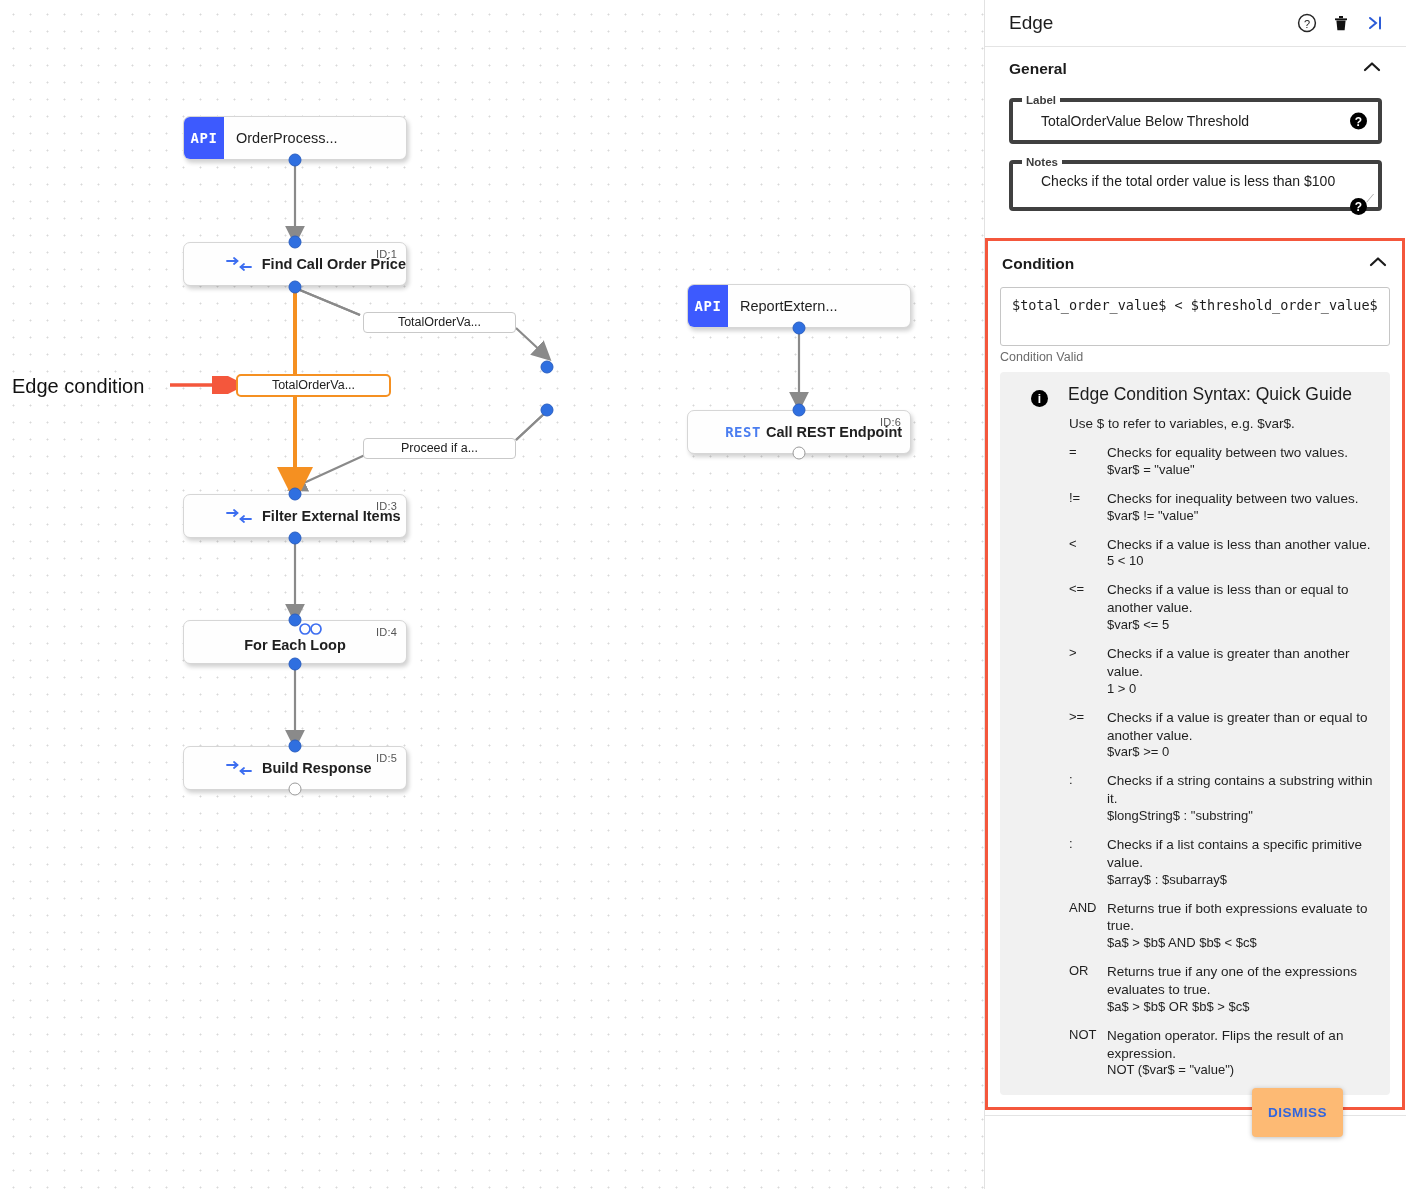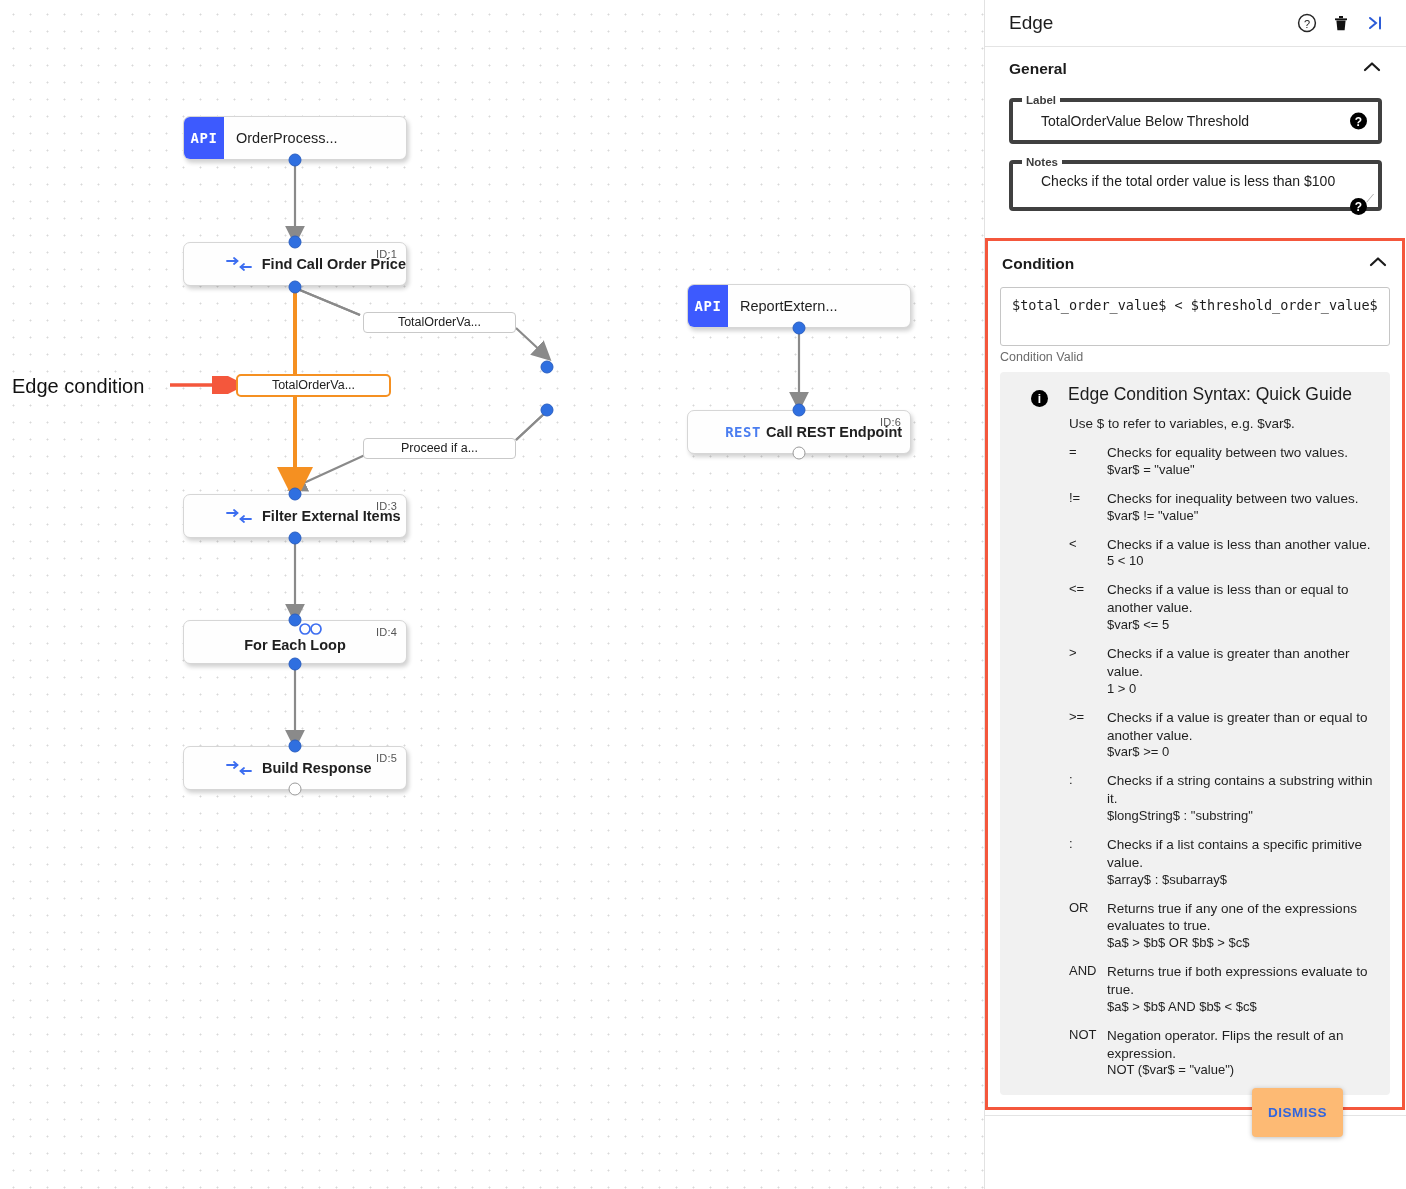--- a/index.html
+++ b/index.html
@@ -470,34 +470,34 @@
               </div>
             </div>
             <div class="oprow">
               <div class="op">:</div>
               <div>
                 <div class="desc">Checks if a list contains a specific primitive value.</div>
                 <div class="ex">$array$ : $subarray$</div>
               </div>
             </div>
             <div class="oprow">
+              <div class="op">AND</div>
+              <div>
+                <div class="desc">Returns true if both expressions evaluate to true.</div>
+                <div class="ex">$a$ &gt; $b$ AND $b$ &lt; $c$</div>
+              </div>
+            </div>
+            <div class="oprow">
               <div class="op">OR</div>
               <div>
                 <div class="desc">Returns true if any one of the expressions evaluates to true.</div>
                 <div class="ex">$a$ &gt; $b$ OR $b$ &gt; $c$</div>
               </div>
             </div>
             <div class="oprow">
-              <div class="op">AND</div>
-              <div>
-                <div class="desc">Returns true if both expressions evaluate to true.</div>
-                <div class="ex">$a$ &gt; $b$ AND $b$ &lt; $c$</div>
-              </div>
-            </div>
-            <div class="oprow">
               <div class="op">NOT</div>
               <div>
                 <div class="desc">Negation operator. Flips the result of an expression.</div>
                 <div class="ex">NOT ($var$ = "value")</div>
               </div>
             </div>
           </div>
       </div>
     </div>
 

